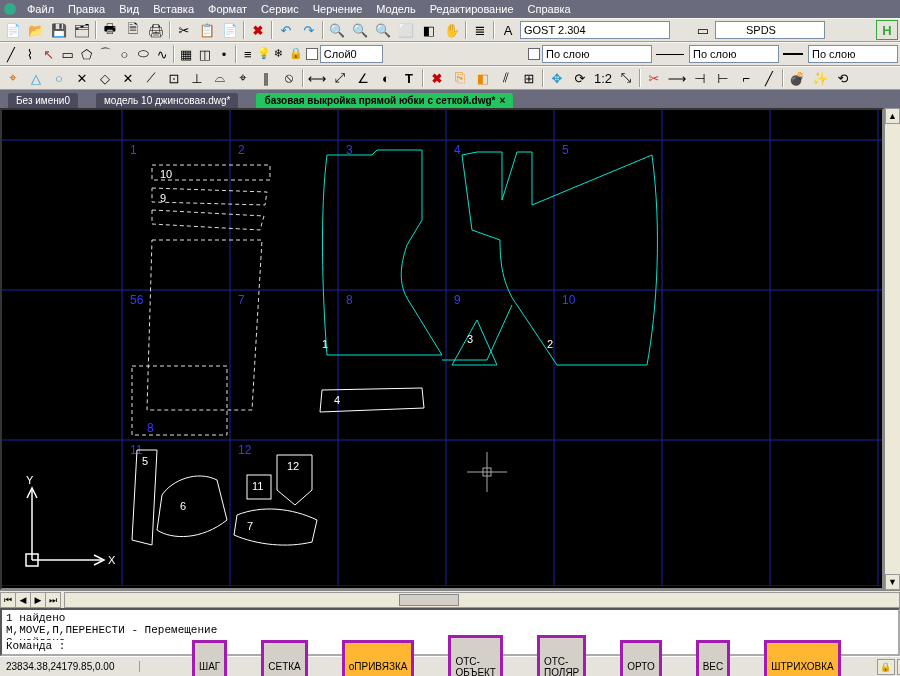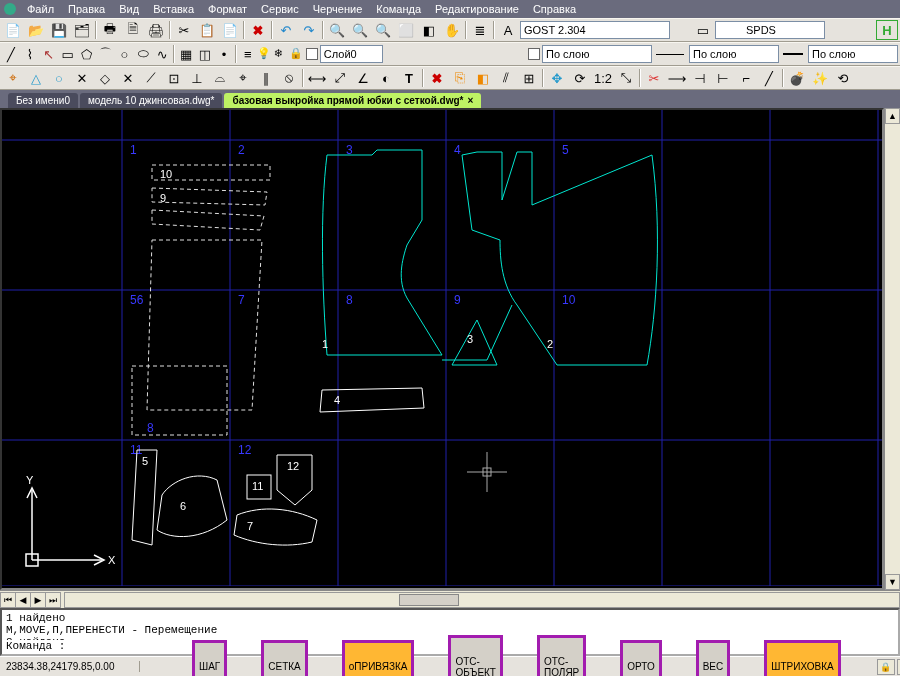--- a/index.html
+++ b/index.html
@@ -56,25 +56,25 @@
     display: flex; align-items: flex-end;
     padding-left: 8px;
     gap: 0;
   }
   .doc-tab {
     background: #4a4b5d;
     color: #fff;
     font-size: 10px;
     padding: 2px 8px;
     border-radius: 3px 3px 0 0;
-    margin-right: 2px;
+    margin-right: 18px;
     cursor: default;
     white-space: nowrap;
   }
-  .doc-tab.active { background: #bef264; color: #000; font-weight: bold; }
+  .doc-tab.active { background: #22c55e; color: #000; font-weight: bold; }
   .doc-tab .close { margin-left: 4px; font-weight: bold; }
 
   
   .main {
     flex: 1;
     display: flex;
     min-height: 0;
   }
   .canvas {
     flex: 1;
@@ -147,21 +147,21 @@
 
 <div class="menubar">
   <div class="logo"></div>
   <div class="item">Файл</div>
   <div class="item">Правка</div>
   <div class="item">Вид</div>
   <div class="item">Вставка</div>
   <div class="item">Формат</div>
   <div class="item">Сервис</div>
   <div class="item">Черчение</div>
-  <div class="item">Команда</div>
+  <div class="item">Модель</div>
   <div class="item">Редактирование</div>
   <div class="item">Справка</div>
 </div>
 
 <div class="toolbar-row">
   <div class="tb-btn">📄</div>
   <div class="tb-btn">📂</div>
   <div class="tb-btn">💾</div>
   <div class="tb-btn">🗂</div>
   <div class="tb-sep"></div>

